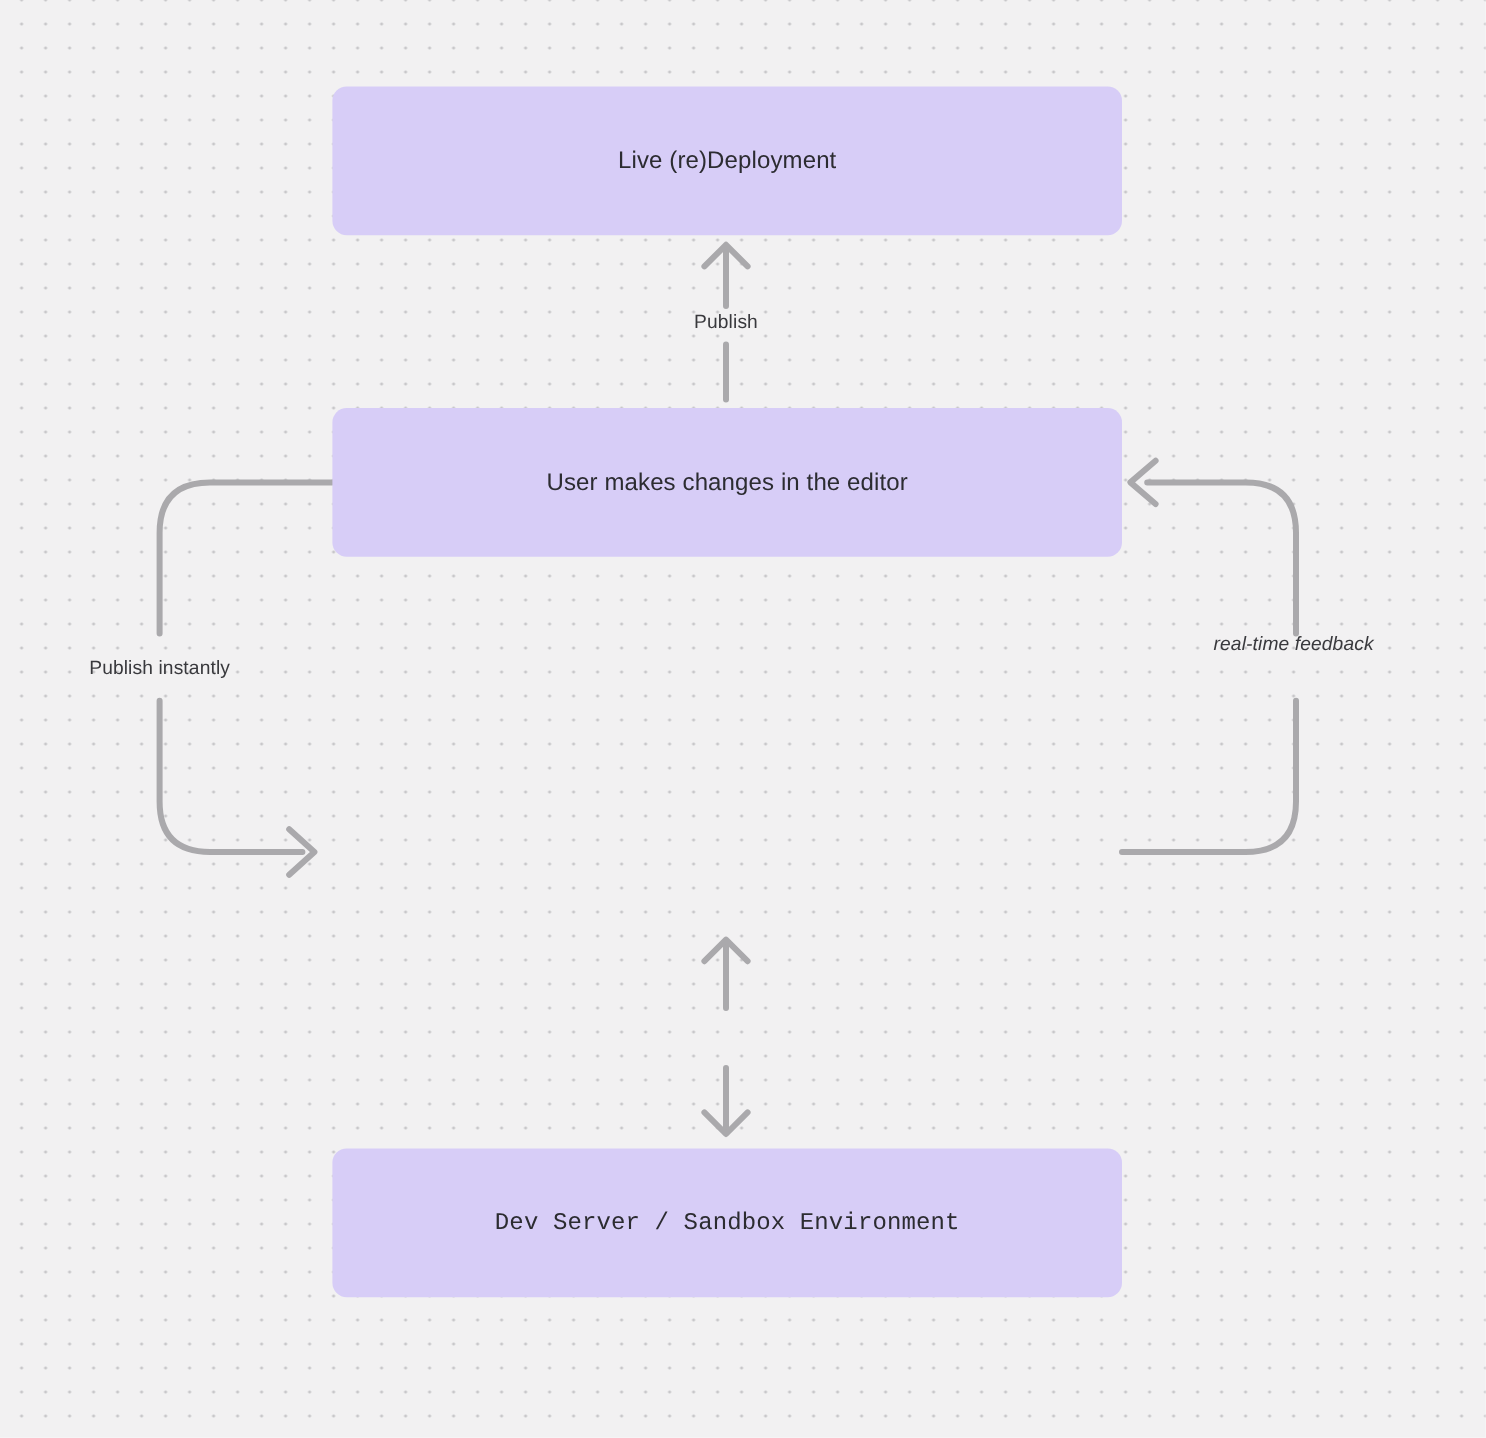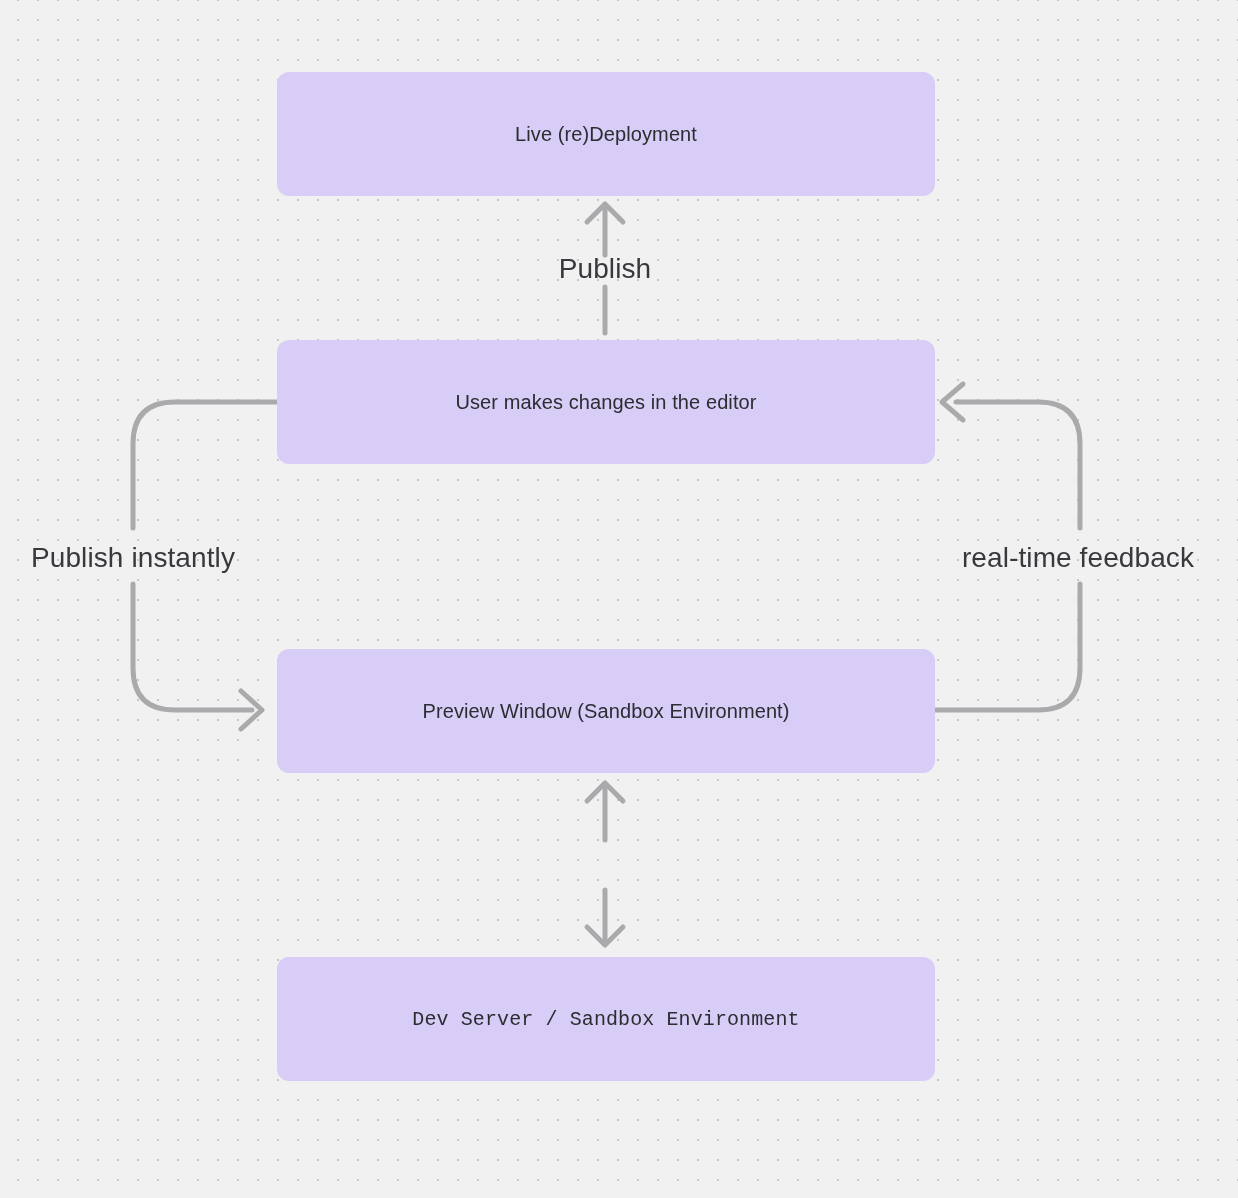--- a/index.html
+++ b/index.html
@@ -47,27 +47,27 @@
   }
   .node-1 { top: 72px; }
   .node-2 { top: 340px; text-align: right; }
   .node-3 { top: 649px; }
   .node-4 { top: 957px; font-family: Liberation Mono, monospace; }
 
   .edge-label {
     position: absolute;
     transform: translate(-50%, -50%);
     white-space: nowrap;
-    font-size: 28px;
+    font-size: 16px;
     color: #39393d;
     letter-spacing: 0.1px;
   }
   .label-publish  { left: 605px;  top: 269px; }
   .label-updates  { left: 133px;  top: 558px; }
-  .label-feedback { left: 1078px; top: 558px; }
+  .label-feedback { left: 1078px; top: 538px; font-style: italic; }
   .label-spunup   { left: 606px;  top: 866px; }
 </style>
 </head>
 <body>
 
 <div class="canvas">
 
   <svg class="edges-layer" viewBox="0 0 1238 1198" xmlns="http://www.w3.org/2000/svg">
 
     <g>
@@ -97,23 +97,20 @@
   </svg>
 
   <div class="node node-1">
     <span>Live (re)Deployment</span>
   </div>
 
   <div class="node node-2">
     <span>User makes changes in the editor</span>
   </div>
 
-  <div class="node node-3">
-    <span>Preview Window (Sandbox Environment)</span>
-  </div>
 
   <div class="node node-4">
     <span>Dev Server / Sandbox Environment</span>
   </div>
 
   <div class="edge-label label-publish">Publish</div>
 
   <div class="edge-label label-updates">Publish instantly</div>
 
   <div class="edge-label label-feedback">real-time feedback</div>

